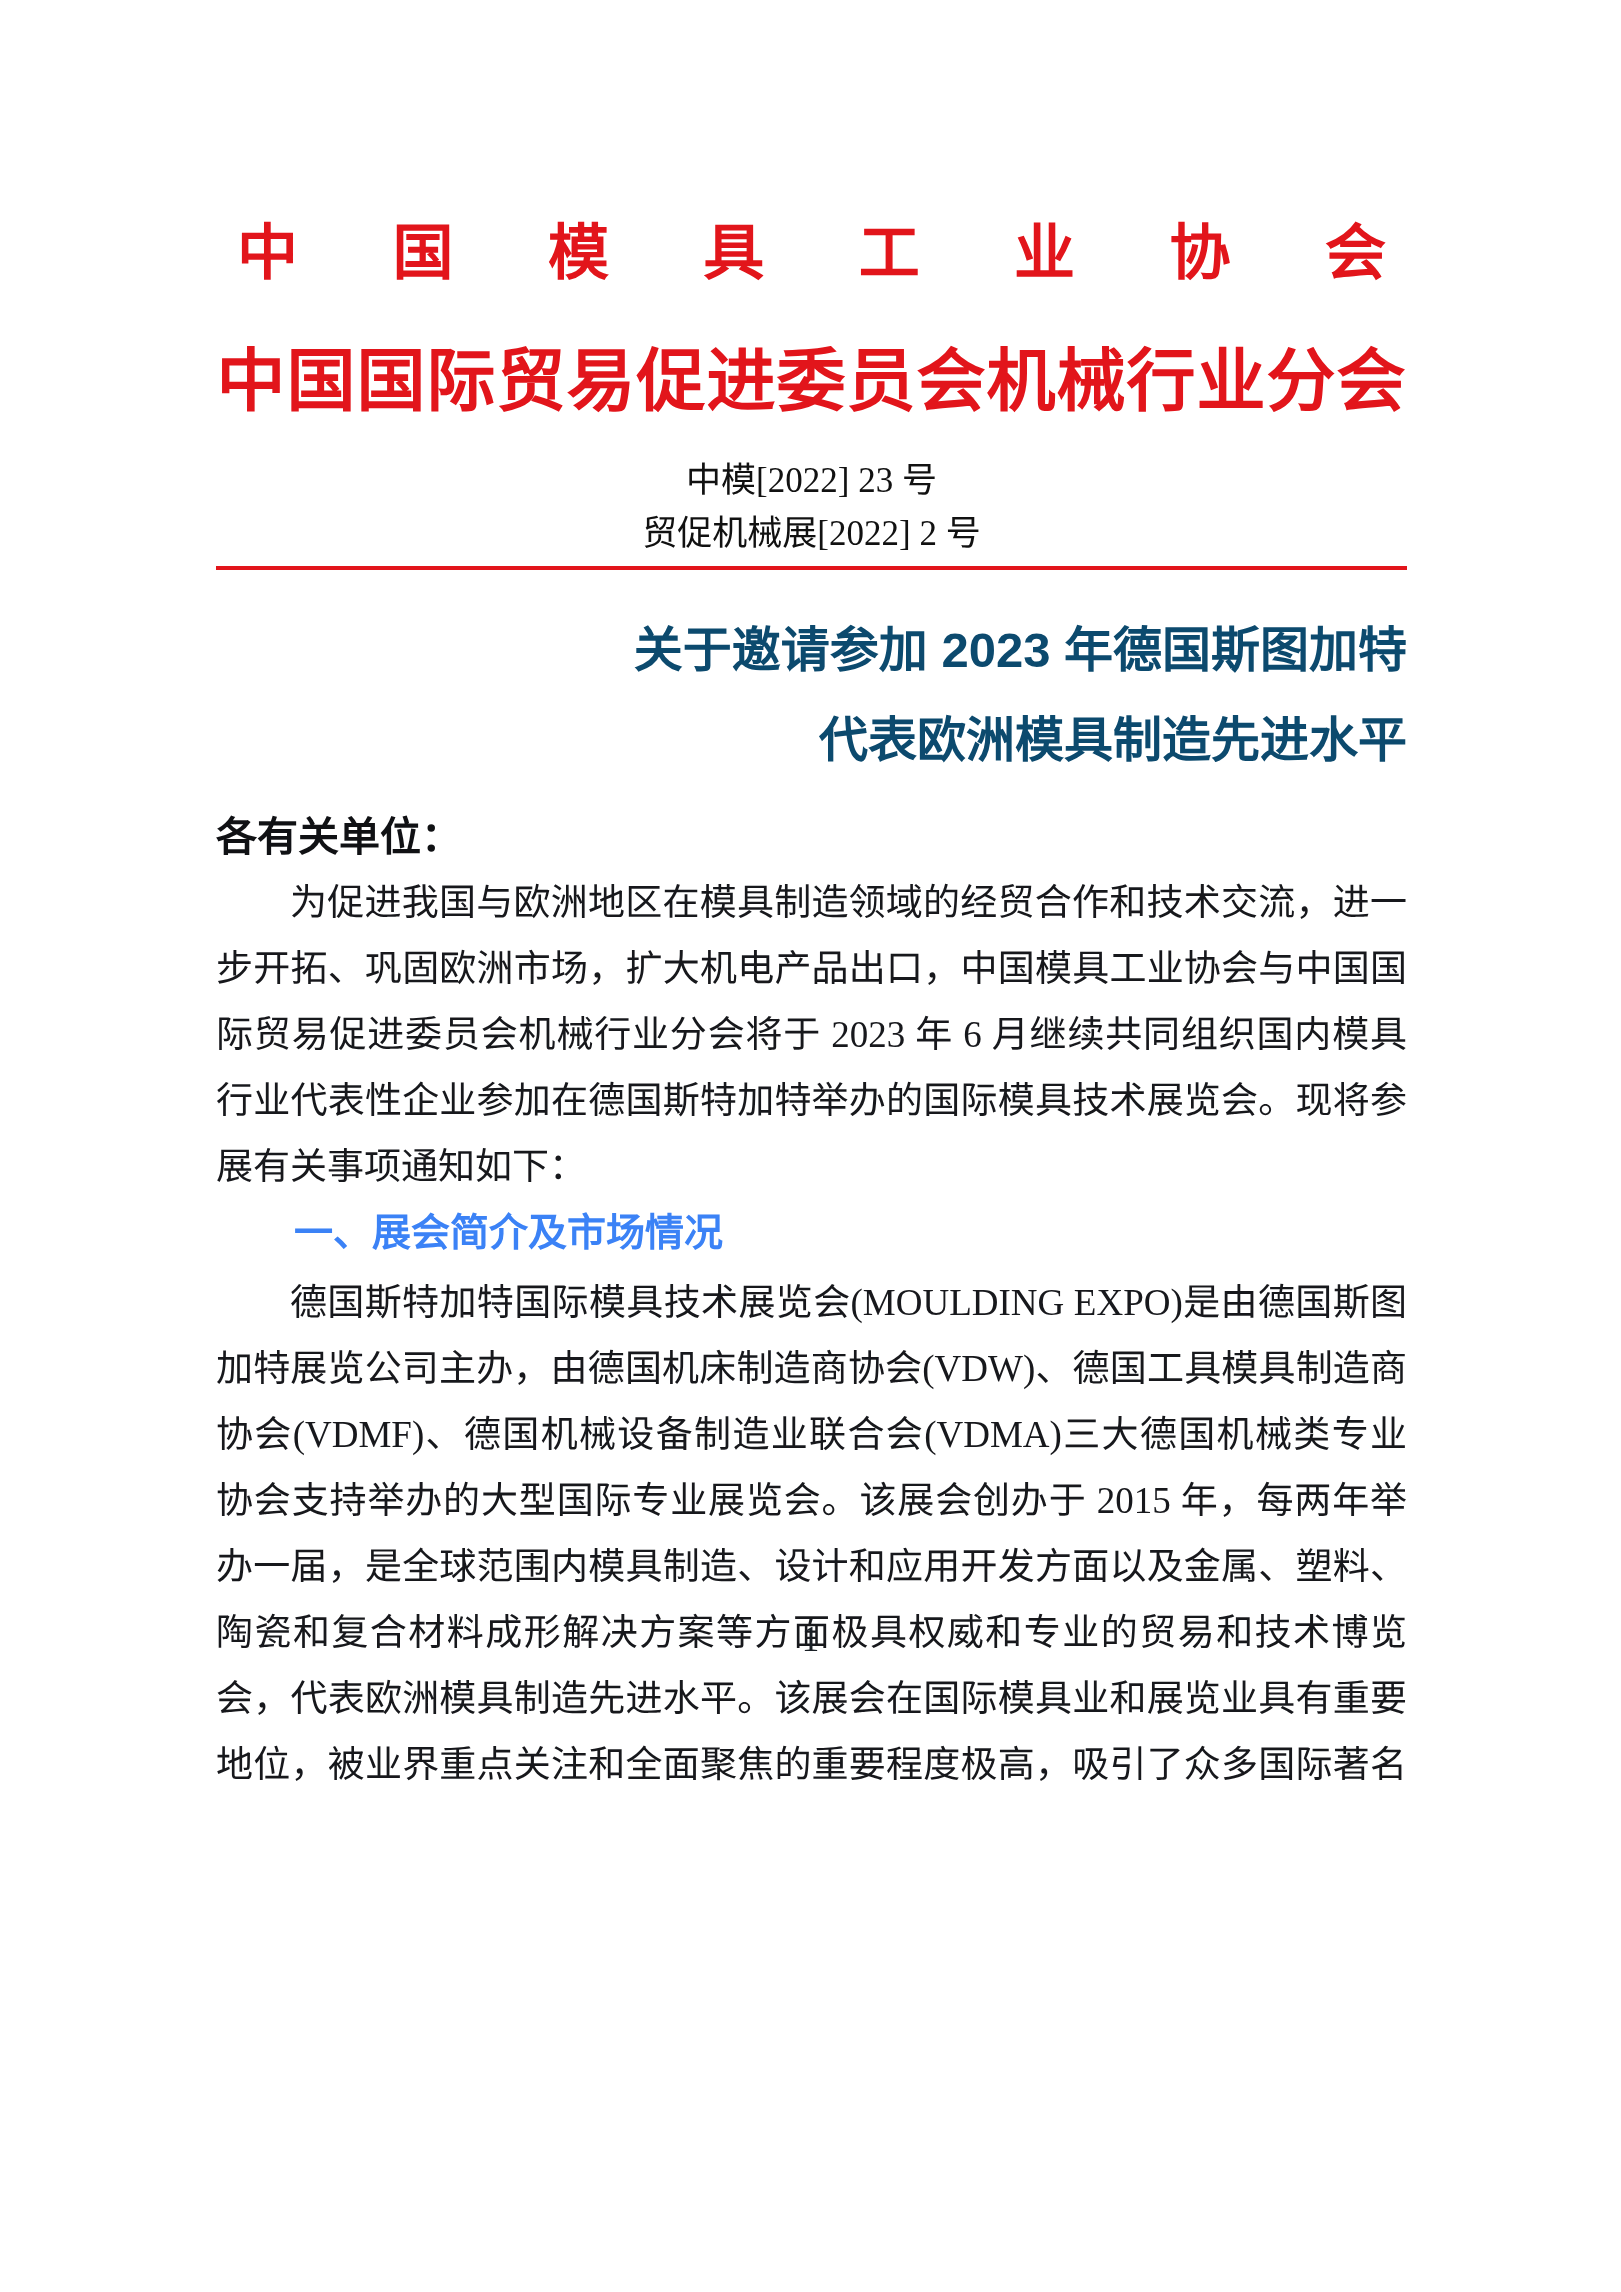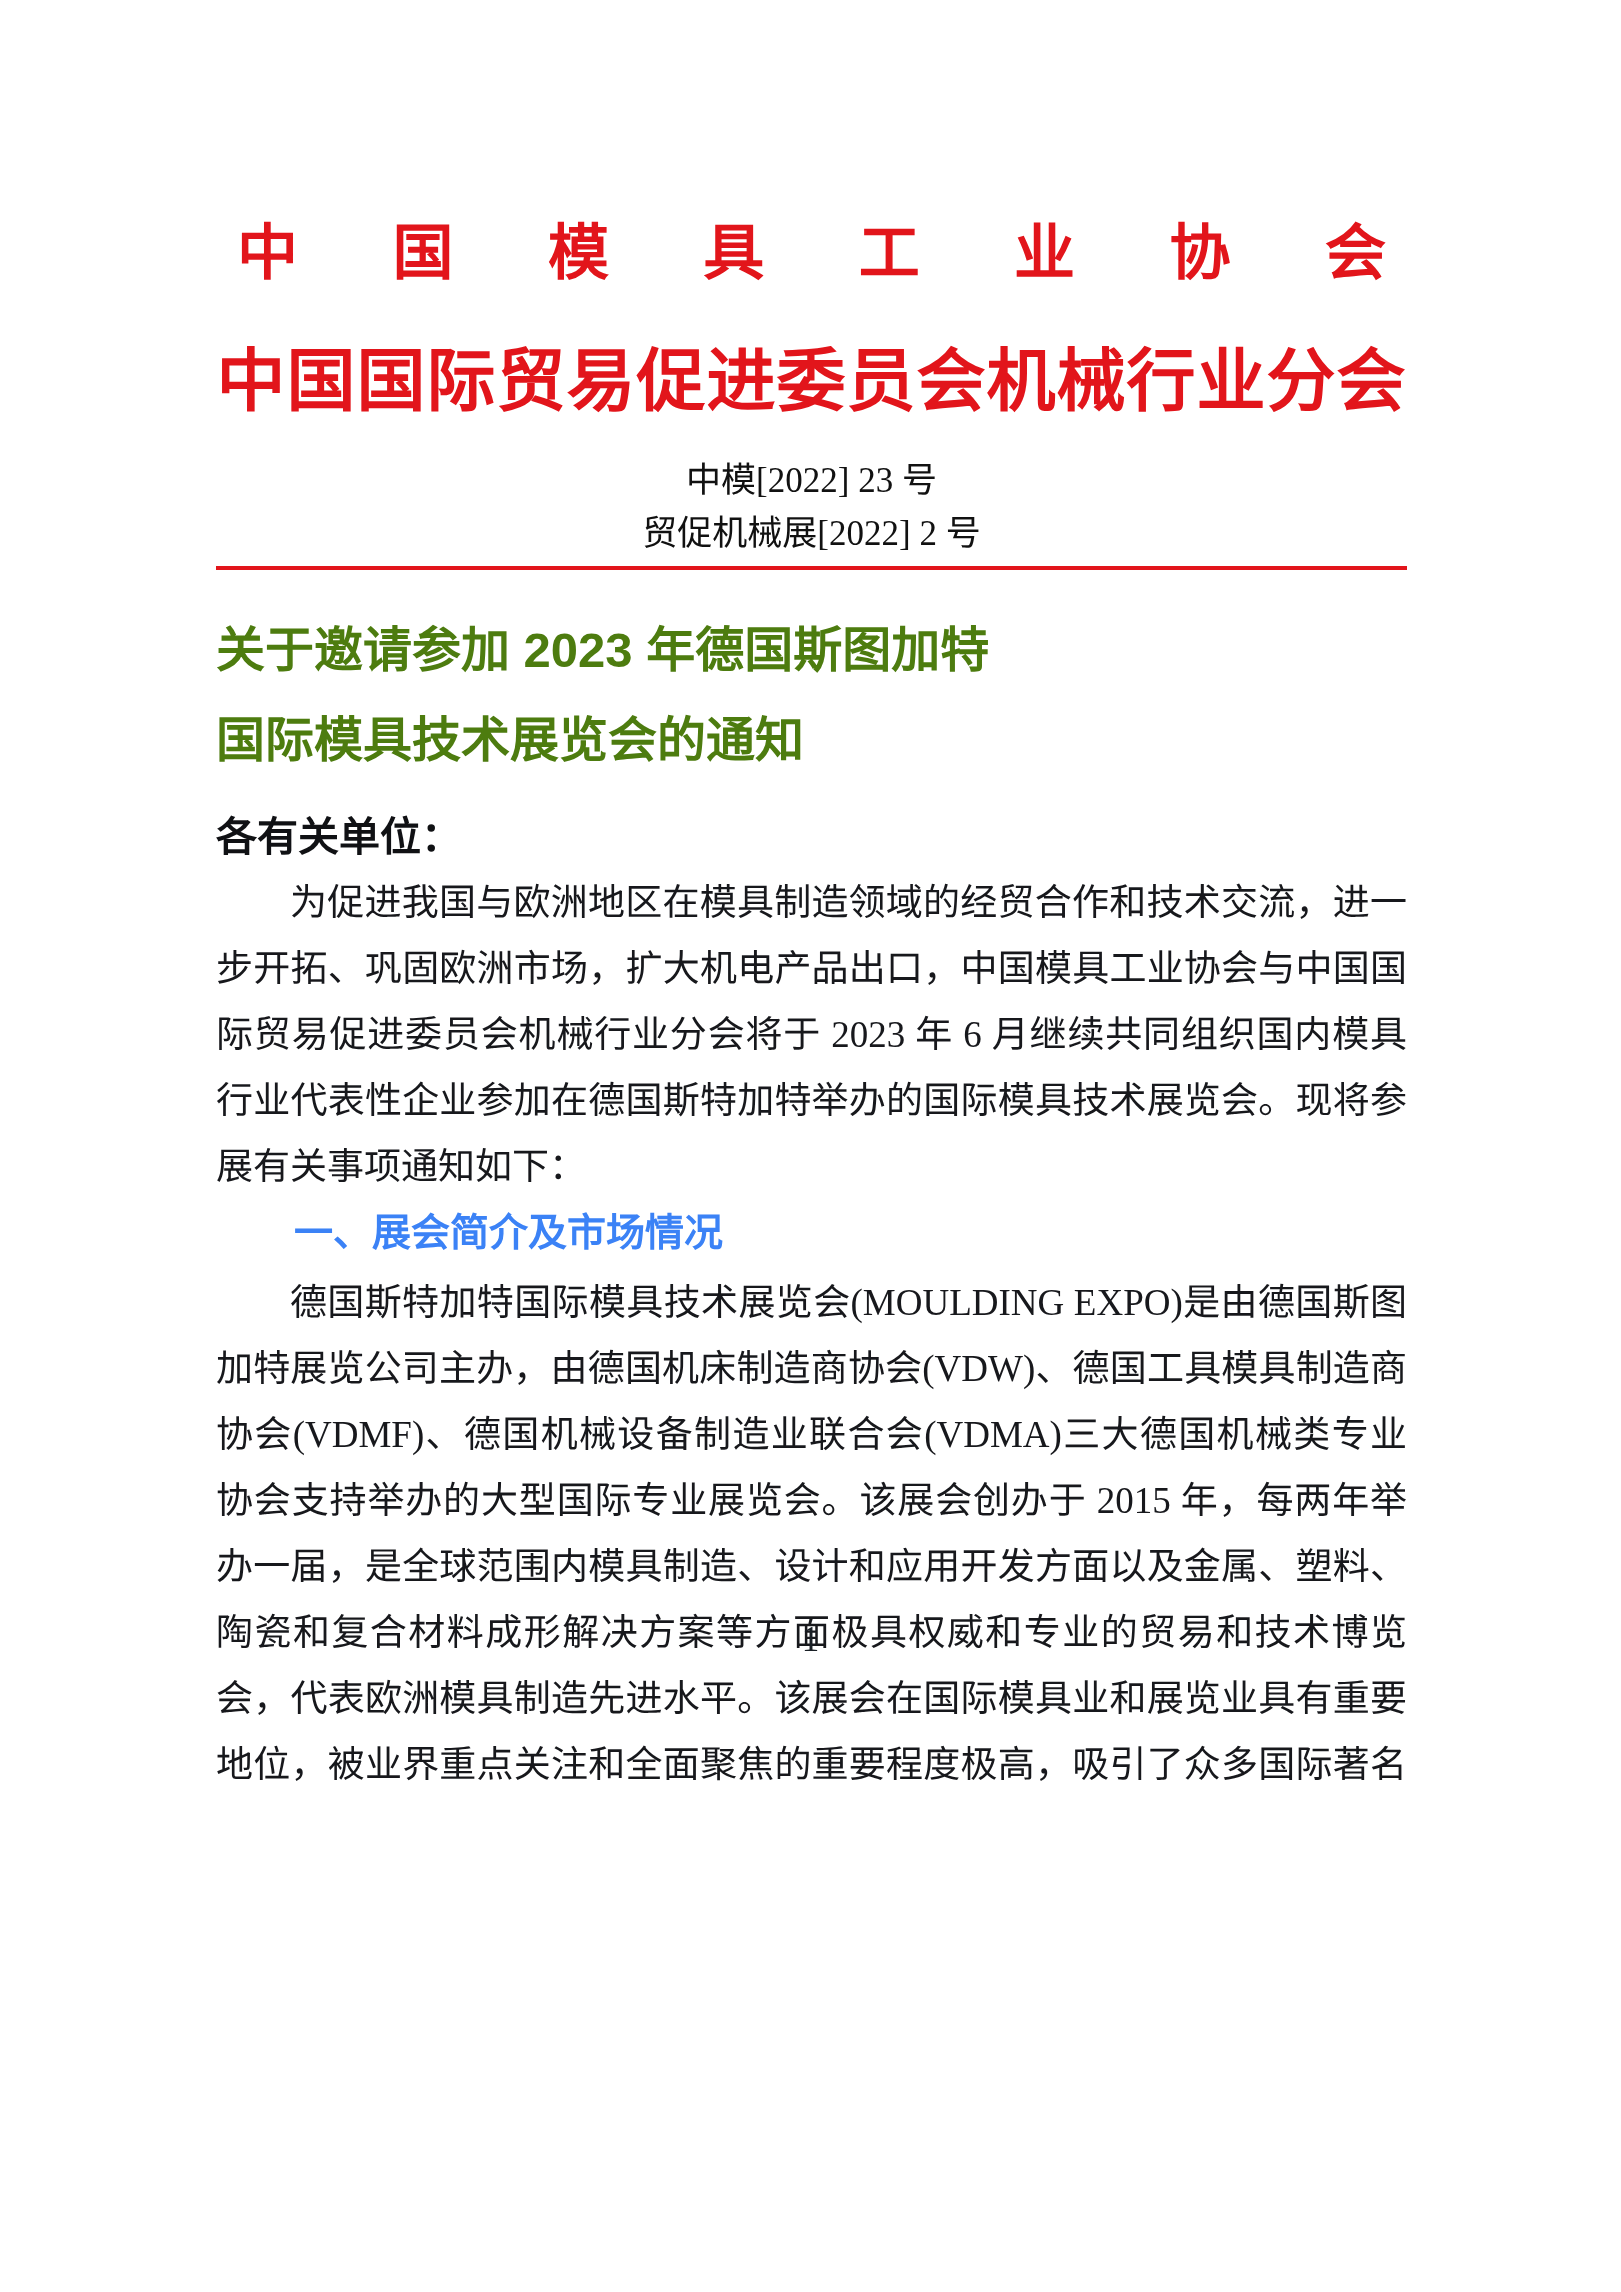--- a/index.html
+++ b/index.html
@@ -41,21 +41,21 @@
   }
   hr.red-rule{
     border:0;border-top:4.9px solid var(--red);
     margin:5.9px 0 0 0;width:100%;
   }
   
   .doc-title{
     margin:35px 0 0 0;
     font-family:"Liberation Sans","DejaVu Sans",sans-serif;
     font-weight:700;font-size:49px;line-height:90px;
-    text-align:left;color:#4d7c0f;
+    text-align:right;color:#0c4a6e;
   }
   
   .salutation{
     margin-top:24px;
     font-family:"Liberation Sans","DejaVu Sans",sans-serif;
     font-weight:700;font-size:41px;line-height:57px;
     color:#101114;
   }
   .body-text p.para{
     margin:3.9px 0 0 0;
@@ -83,21 +83,21 @@
     <div class="org2">中国国际贸易促进委员会机械行业分会</div>
     <div class="docnums">
       <div>中模[2022] 23 号</div>
       <div>贸促机械展[2022] 2 号</div>
     </div>
     <hr class="red-rule">
   </header>
 
   <h1 class="doc-title">
     <div>关于邀请参加 2023 年德国斯图加特</div>
-    <div>国际模具技术展览会的通知</div>
+    <div>代表欧洲模具制造先进水平</div>
   </h1>
 
   <div class="salutation">各有关单位：</div>
 
   <div class="body-text">
     <p class="para">为促进我国与欧洲地区在模具制造领域的经贸合作和技术交流，进一步开拓、巩固欧洲市场，扩大机电产品出口，中国模具工业协会与中国国际贸易促进委员会机械行业分会将于 2023 年 6 月继续共同组织国内模具行业代表性企业参加在德国斯特加特举办的国际模具技术展览会。现将参展有关事项通知如下：</p>
     <div class="section-heading">一、展会简介及市场情况</div>
     <p class="para">德国斯特加特国际模具技术展览会(MOULDING EXPO)是由德国斯图加特展览公司主办，由德国机床制造商协会(VDW)、德国工具模具制造商协会(VDMF)、德国机械设备制造业联合会(VDMA)三大德国机械类专业协会支持举办的大型国际专业展览会。该展会创办于 2015 年，每两年举办一届，是全球范围内模具制造、设计和应用开发方面以及金属、塑料、陶瓷和复合材料成形解决方案等方面极具权威和专业的贸易和技术博览会，代表欧洲模具制造先进水平。该展会在国际模具业和展览业具有重要地位，被业界重点关注和全面聚焦的重要程度极高，吸引了众多国际著名的模具企业、设备和相关企业登台展示。该展会促进新市场作用明显，并在研究、开发、创新、设计、制造、生产、管理、采购、应用、销售、网络、合作等方面系统的为企业和高质量的专业观众提供优质资源，同时也是工业部门决策者的国际会聚点。</p>
   </div>
 

